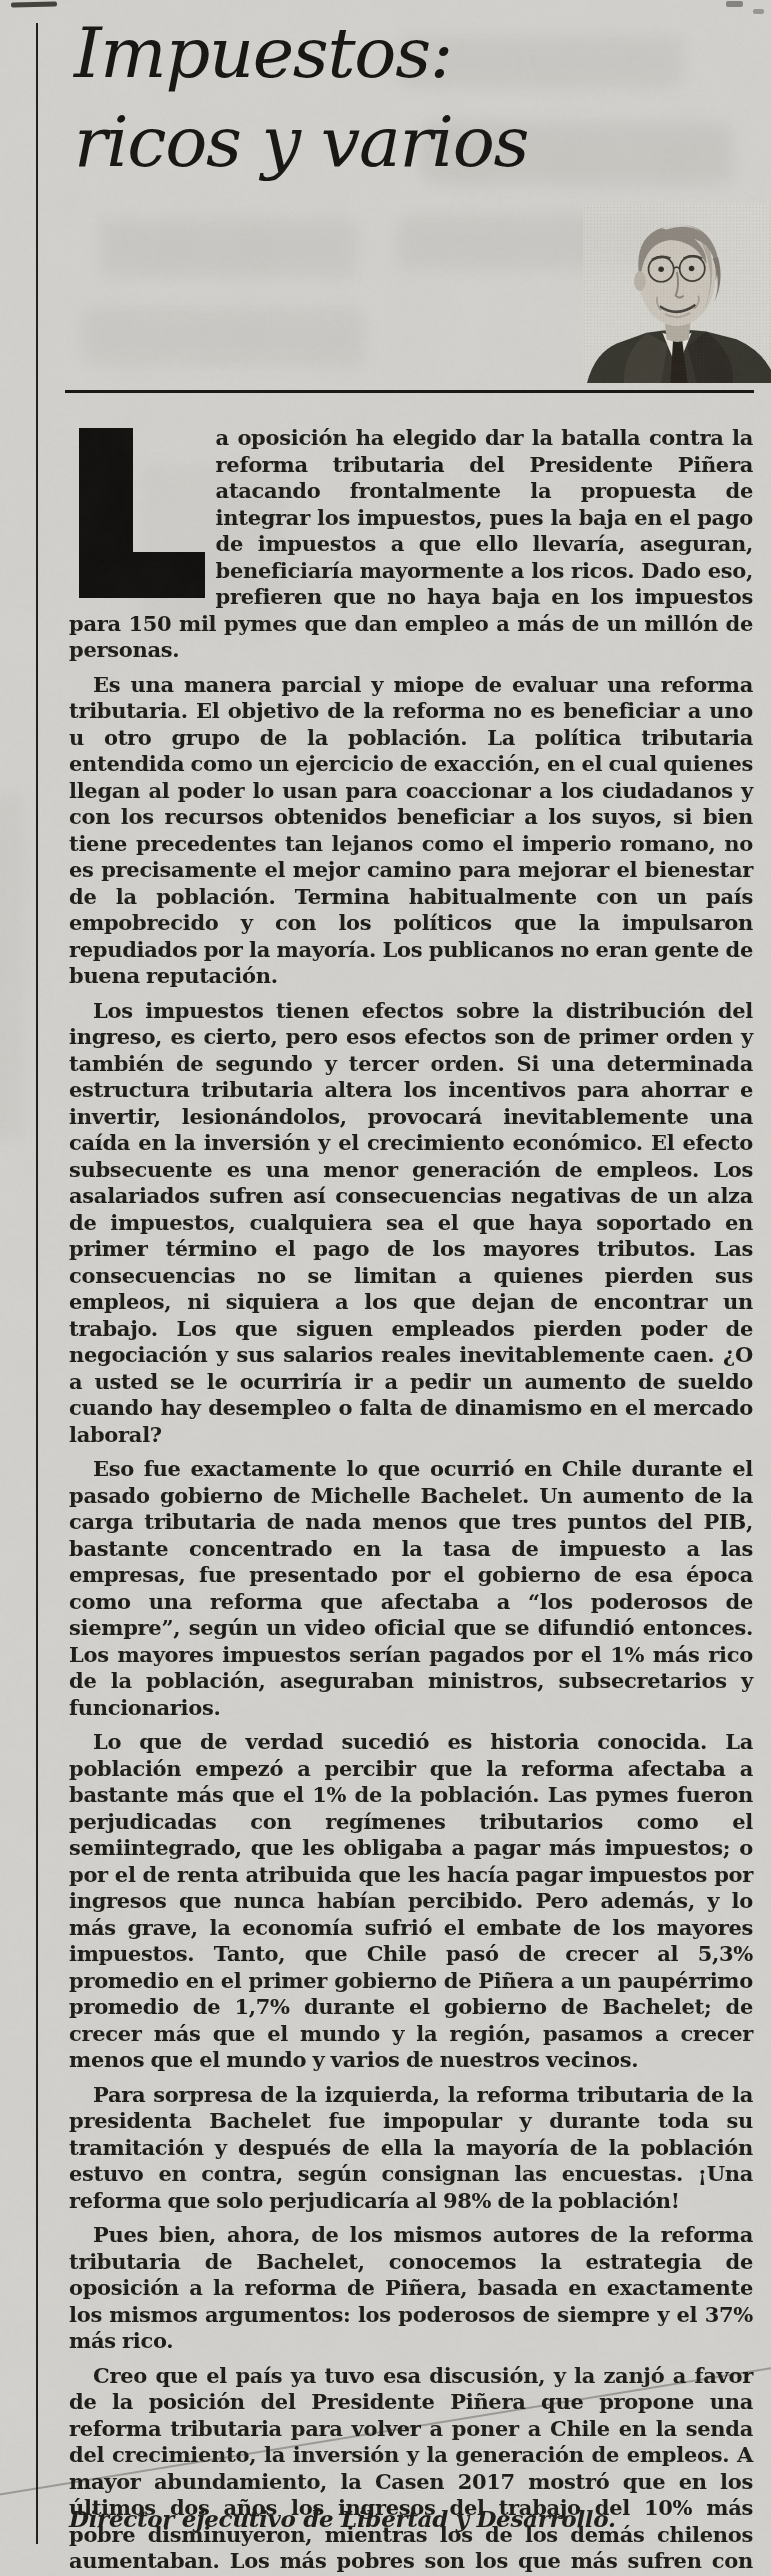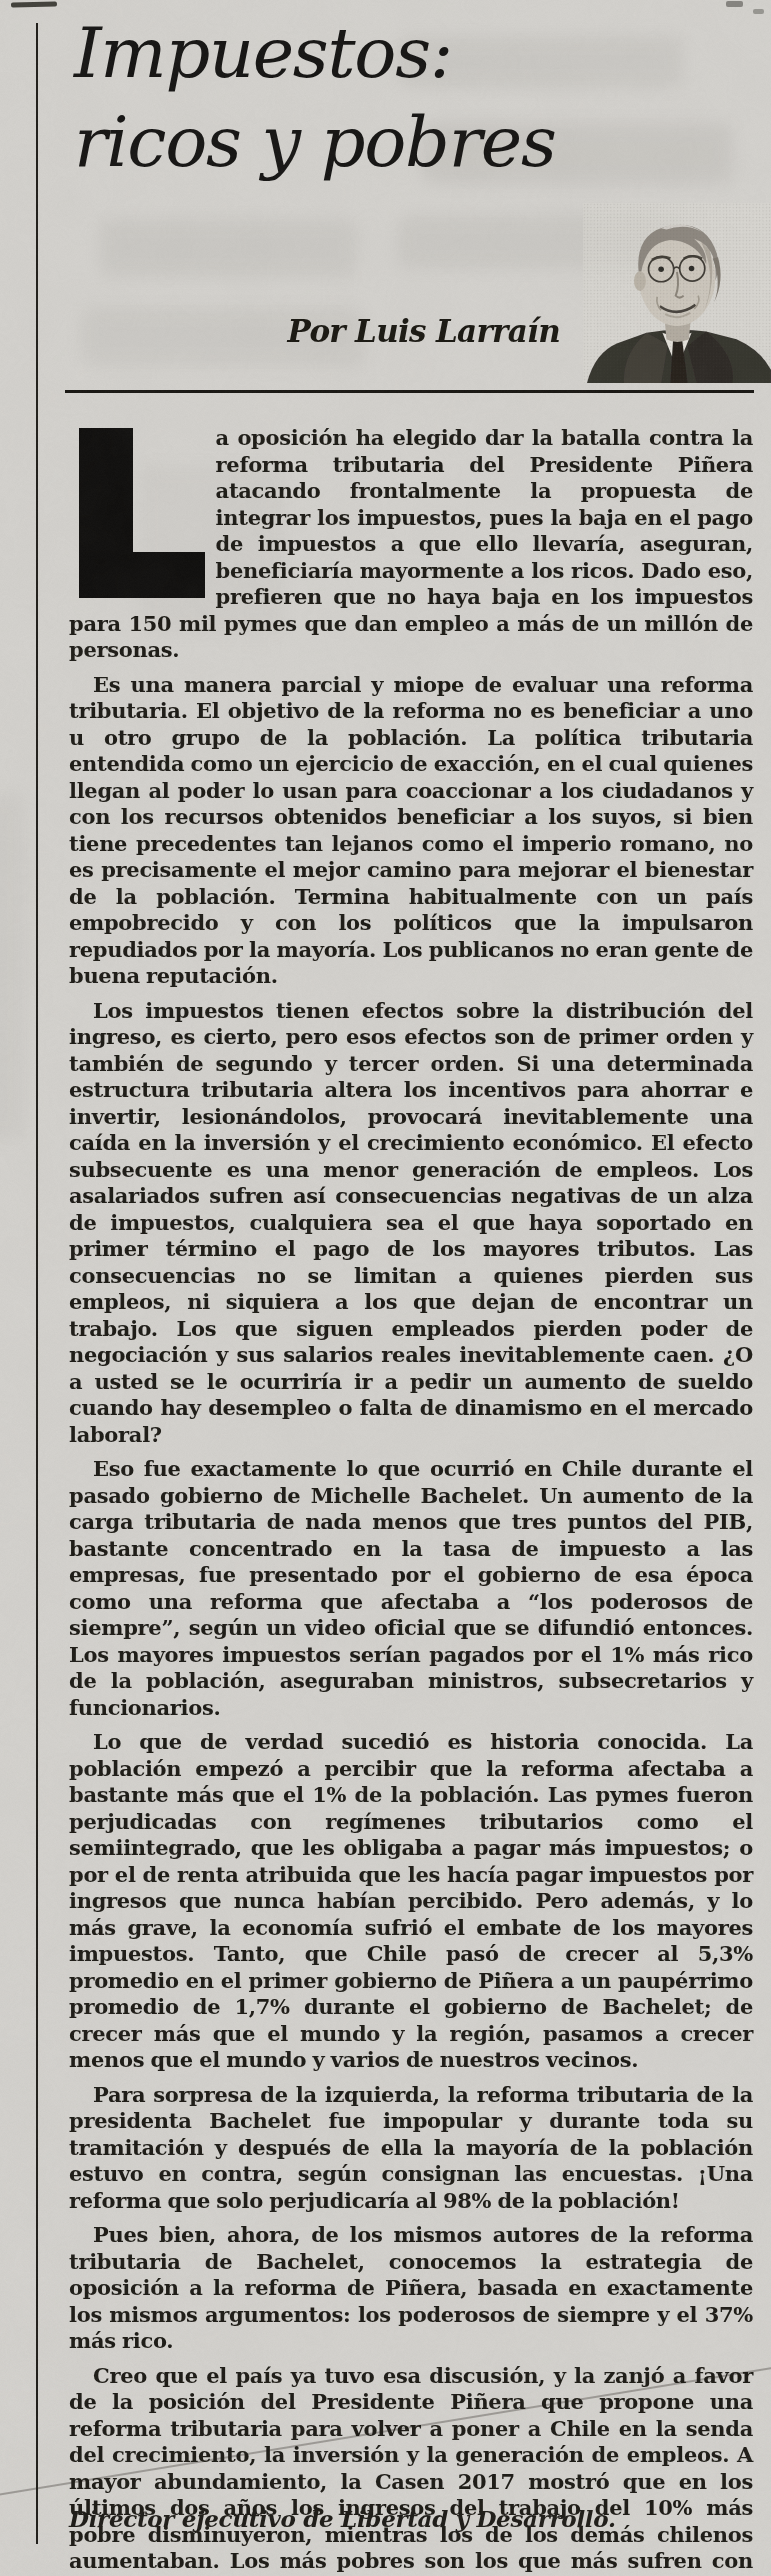--- a/index.html
+++ b/index.html
@@ -76,24 +76,23 @@
   <div class="speck" style="left:10.6px;top:2px;width:46px;height:5.3px;transform:rotate(-1.5deg);opacity:.85;"></div>
   <div class="speck" style="left:726px;top:1.3px;width:17px;height:6px;opacity:.45;"></div>
   <div class="speck" style="left:753px;top:9.3px;width:10.6px;height:4.6px;opacity:.35;"></div>
   <div class="scanline"></div>
 
   <div class="col-rule"></div>
   <div class="divider"></div>
 
   <h1 class="title" style="margin:0;font-weight:400;">
     <span style="display:block;">Impuestos:</span>
-    <span style="display:block;">ricos y pobres</span>
+    <span style="display:block;">ricos y varios</span>
   </h1>
 
-  <div class="byline">Por Luis Larraín</div>
 
   <svg class="photo" viewBox="0 0 284 272">
     <defs>
       <pattern id="ht" width="5" height="5" patternUnits="userSpaceOnUse">
         <circle cx="2" cy="2" r="1" fill="#55524c"></circle>
       </pattern>
       <filter id="soft">
           <feGaussianBlur stdDeviation="1.1"></feGaussianBlur>
         </filter>
     </defs>

